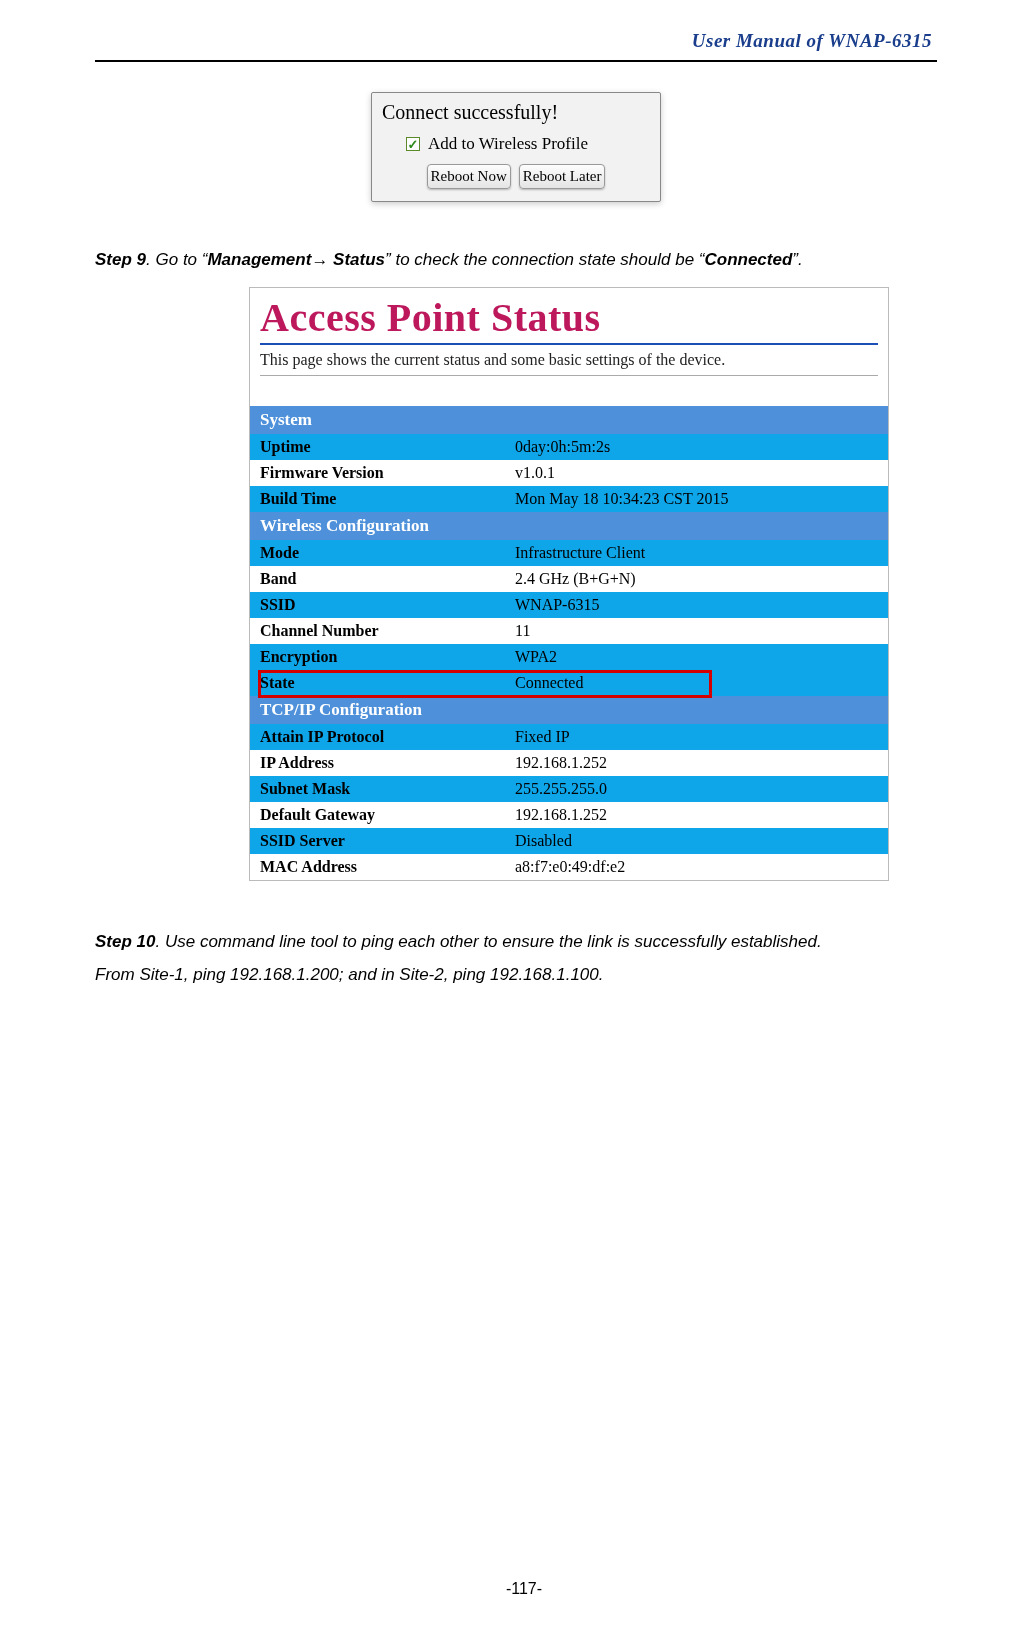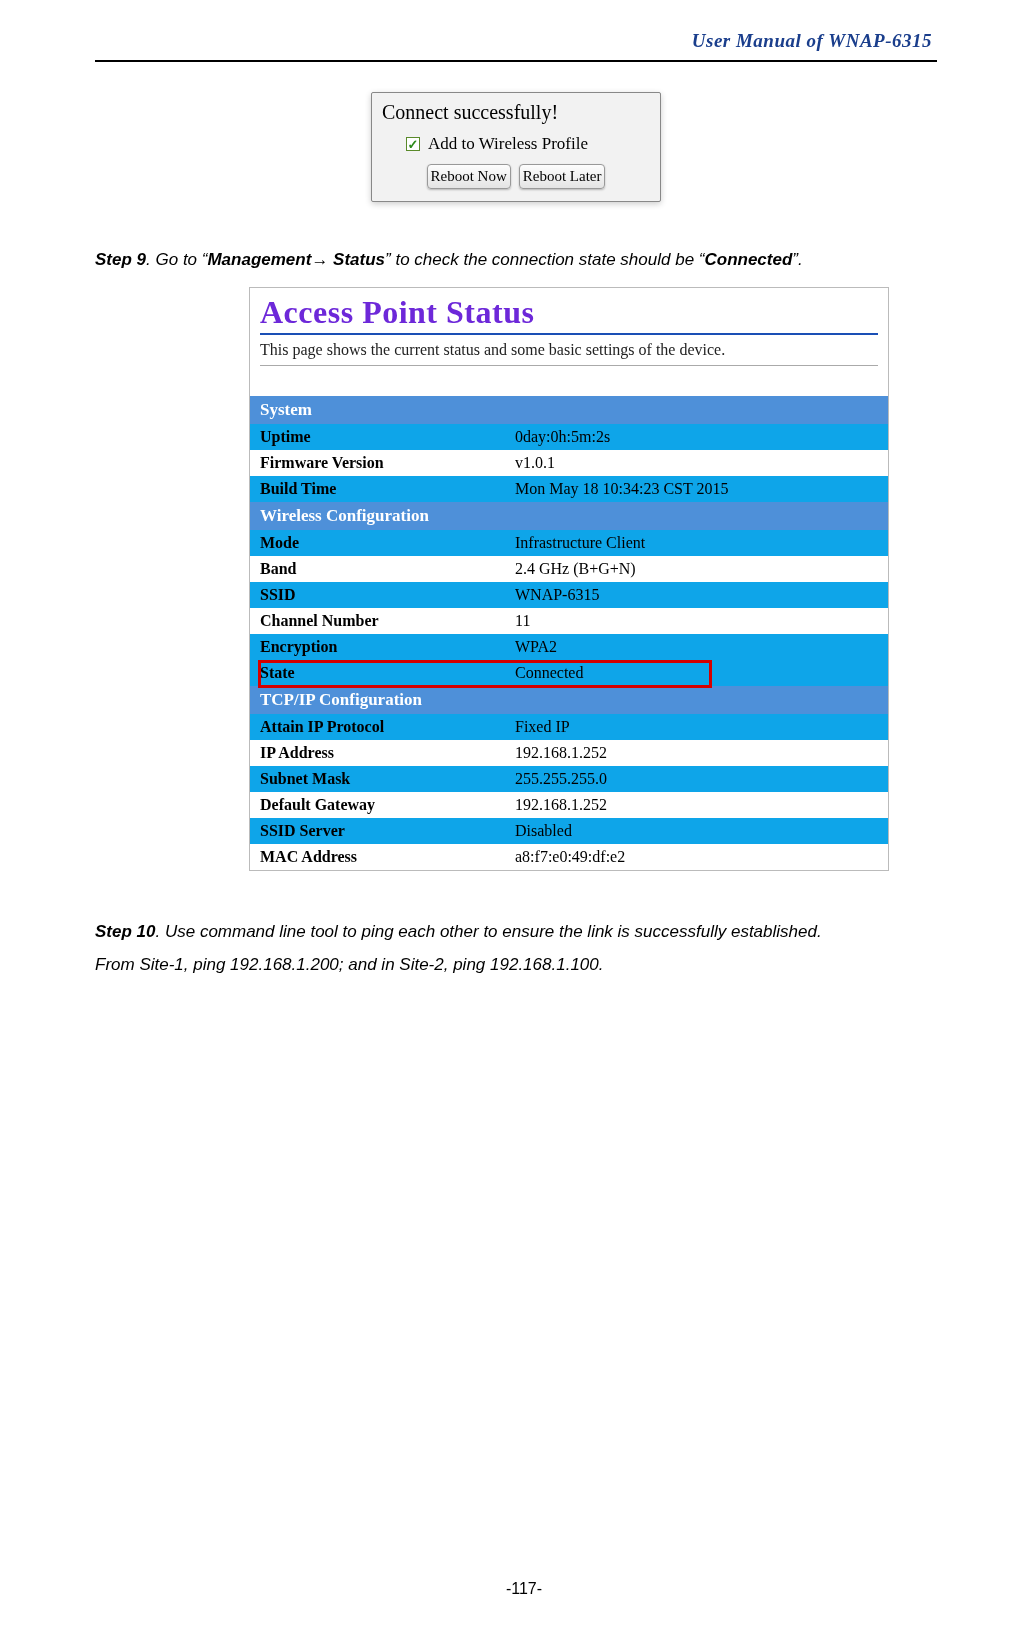--- a/index.html
+++ b/index.html
@@ -94,22 +94,22 @@
   .arrow { font-family: Arial, sans-serif; }
 
   .status-panel {
     width: 640px;
     margin: 0 0 48px 154px;
     border: 1px solid #bbb;
     background: #fff;
     font-family: "Times New Roman", Times, serif;
   }
   .status-title {
-    color: #6d28d9;
-    font-size: 32px;
+    color: #be185d;
+    font-size: 40px;
     font-weight: bold;
     padding: 6px 10px 0 10px;
     letter-spacing: 0.5px;
   }
   .title-rule {
     border: none;
     border-top: 2px solid #1a4fb5;
     margin: 2px 10px 6px 10px;
   }
   .status-desc {

